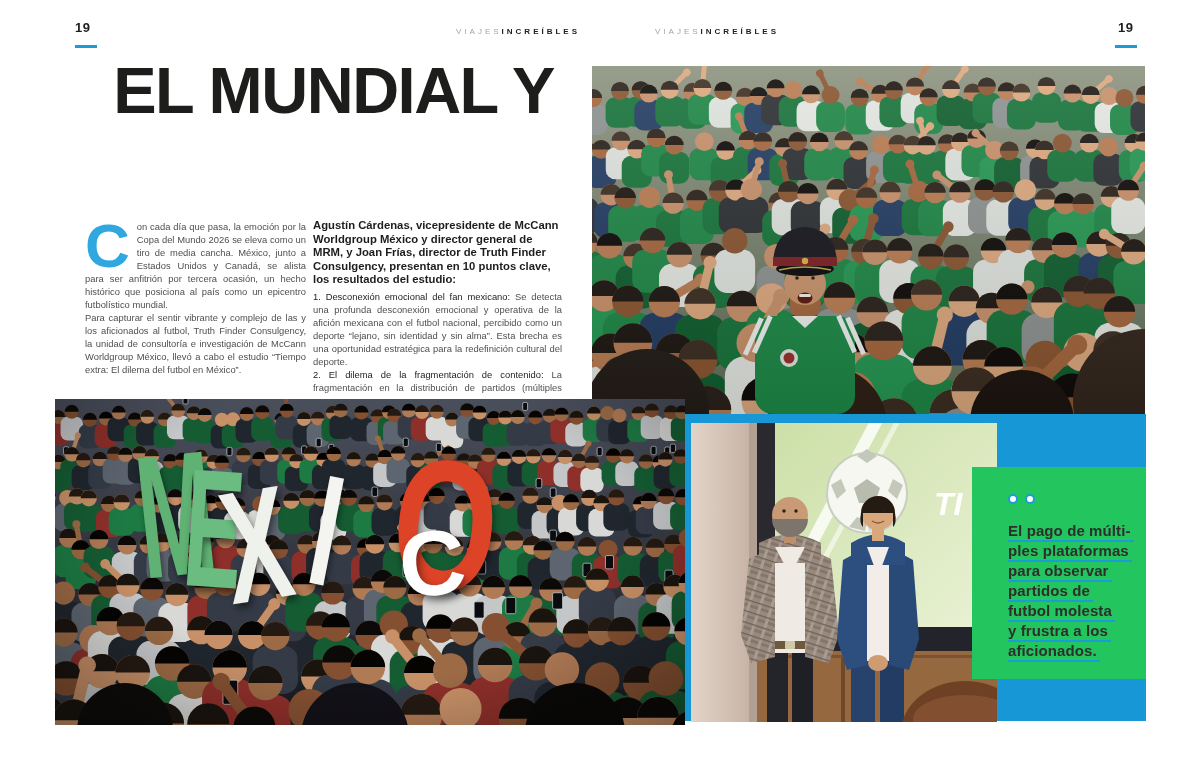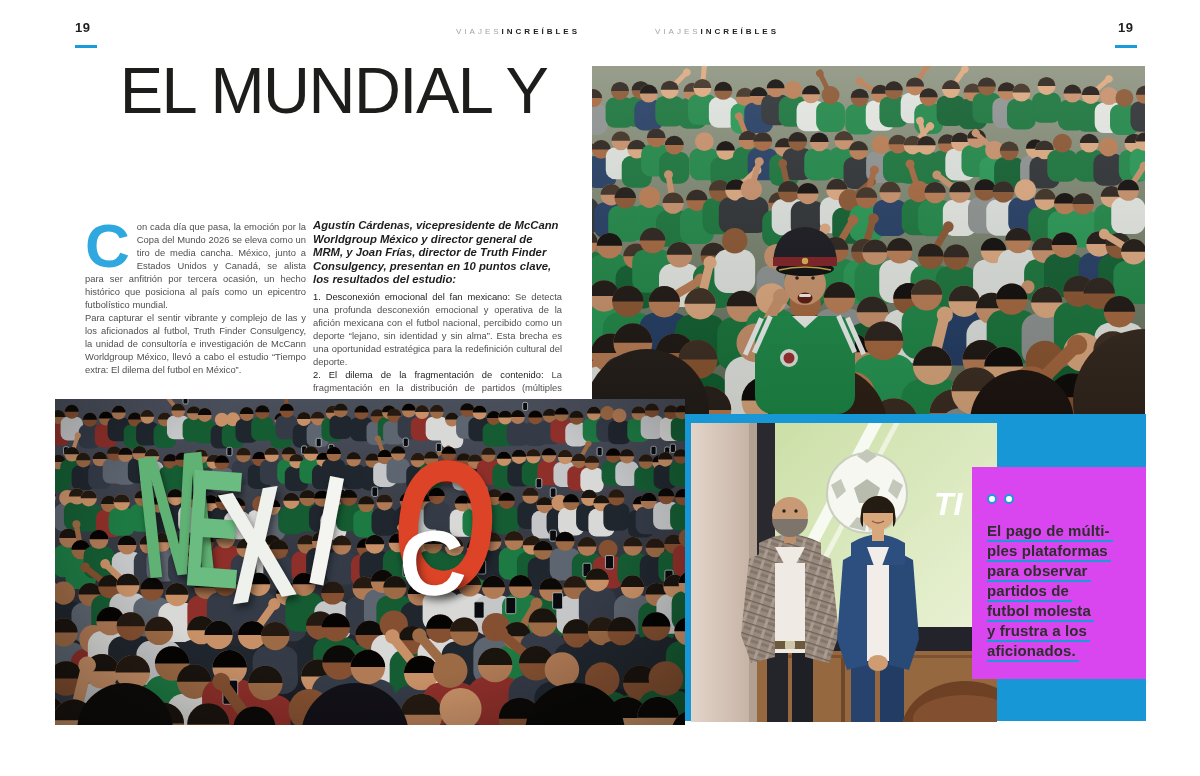--- a/index.html
+++ b/index.html
@@ -8,33 +8,33 @@
 
   
   .pagenum{position:absolute;top:20px;font-size:13px;font-weight:700;color:#1d1d1b;letter-spacing:.5px;}
   .pagenum-bar{position:absolute;width:22px;height:3px;background:#1b9cd8;top:45px;}
   .masthead{position:absolute;top:27px;font-size:8px;letter-spacing:3px;white-space:nowrap;}
   .masthead .lt{color:#a3a3a3;font-weight:400;}
   .masthead .bd{color:#1d1d1b;font-weight:700;}
 
   
   .title{position:absolute;left:85px;top:56px;width:497px;text-align:center;line-height:70px;color:#1d1d1b;}
-  .title .t1{font-size:65px;font-weight:400;letter-spacing:-1.5px;}
+  .title .t1{font-size:65px;font-weight:700;letter-spacing:-1.5px;}
   .title .t2{font-size:65px;font-weight:300;letter-spacing:0px;}
 
   
   .col-left{position:absolute;left:85px;top:220px;width:221px;font-size:9.4px;line-height:13px;
             color:#4f4f4f;text-align:justify;}
   .col-left p{margin:0;}
   .dropcap{float:left;font-size:62px;line-height:47px;font-weight:700;color:#2fa8e0;
            margin:2px 7px 0 0;}
   .col-mid{position:absolute;left:313px;top:219px;width:249px;font-size:9.4px;line-height:13px;
            color:#4f4f4f;text-align:justify;height:176px;overflow:hidden;}
   .col-mid .intro{font-size:11.3px;line-height:13.5px;font-weight:700;color:#1d1d1d;
-                  text-align:left;margin:0 0 3px 0;font-style:italic;}
+                  text-align:left;margin:0 0 3px 0;}
   .col-mid p{margin:0;}
   .lead{font-weight:400;color:#1d1d1d;}
 
   
   .photo-tr{position:absolute;left:592px;top:66px;width:553px;height:348px;overflow:hidden;
             background:linear-gradient(180deg,#8d937f 0%,#79836e 45%,#5f6e58 100%);z-index:2;}
   .photo-bl{position:absolute;left:55px;top:399px;width:630px;height:326px;overflow:hidden;
             background:linear-gradient(180deg,#4a4f5c 0%,#30343d 55%,#15171d 100%);z-index:3;}
   .band{position:absolute;left:680px;top:414px;width:466px;height:307px;background:#1797d6;z-index:1;}
   .photo-men{position:absolute;left:691px;top:423px;width:306px;height:308px;overflow:hidden;z-index:2;}
@@ -47,22 +47,22 @@
   .mex-l{position:absolute;font-weight:800;line-height:1;z-index:5;
          text-shadow:3px 5px 9px rgba(0,0,0,.45);font-family:"Liberation Sans",sans-serif;}
   .l0{left:48px;top:28px;font-size:175px;transform:rotate(-6deg) scaleX(.52);}
   .l1{left:103px;top:46px;font-size:168px;transform:rotate(4deg) scaleX(.52);}
   .l2{left:148px;top:66px;font-size:160px;transform:rotate(-9deg) scaleX(.62);}
   .l3{left:250px;top:52px;font-size:158px;transform:rotate(11deg) scaleX(.62);}
   .l4{left:344px;top:118px;font-size:92px;transform:rotate(-5deg);z-index:6;}
   .l5{left:318px;top:34px;font-size:186px;transform:rotate(5deg) scaleX(.72);}
 
   
-  .quote-box{position:absolute;left:972px;top:467px;width:174px;height:212px;background:#d946ef;
-             z-index:4;box-sizing:border-box;padding:23px 0 0 15px;}
+  .quote-box{position:absolute;left:972px;top:467px;width:174px;height:212px;background:#22c55e;
+             z-index:4;box-sizing:border-box;padding:23px 0 0 36px;}
   .q-circles{height:12px;margin-bottom:21px;}
   .q-circles span{display:inline-block;width:6px;height:6px;border:2.6px solid #1b9cd8;
                   border-radius:50%;margin-right:7px;background:#fff;}
   .q-line{display:table;font-size:15px;line-height:15px;font-weight:700;color:#2e2e2e;
           border-bottom:2px solid #1b9cd8;padding:0 3px 2px 0;margin-bottom:1px;letter-spacing:.1px;}
 </style>
 </head>
 <body>
 
 <div class="spread">

